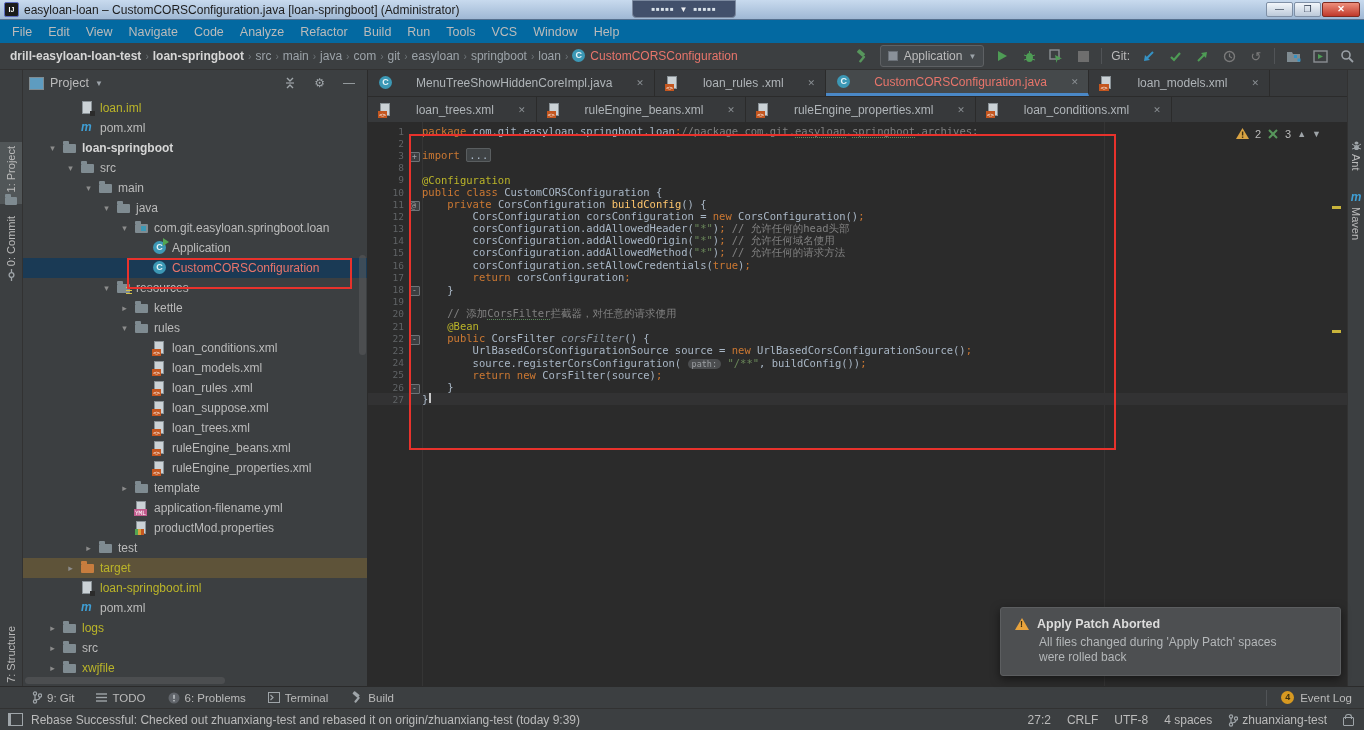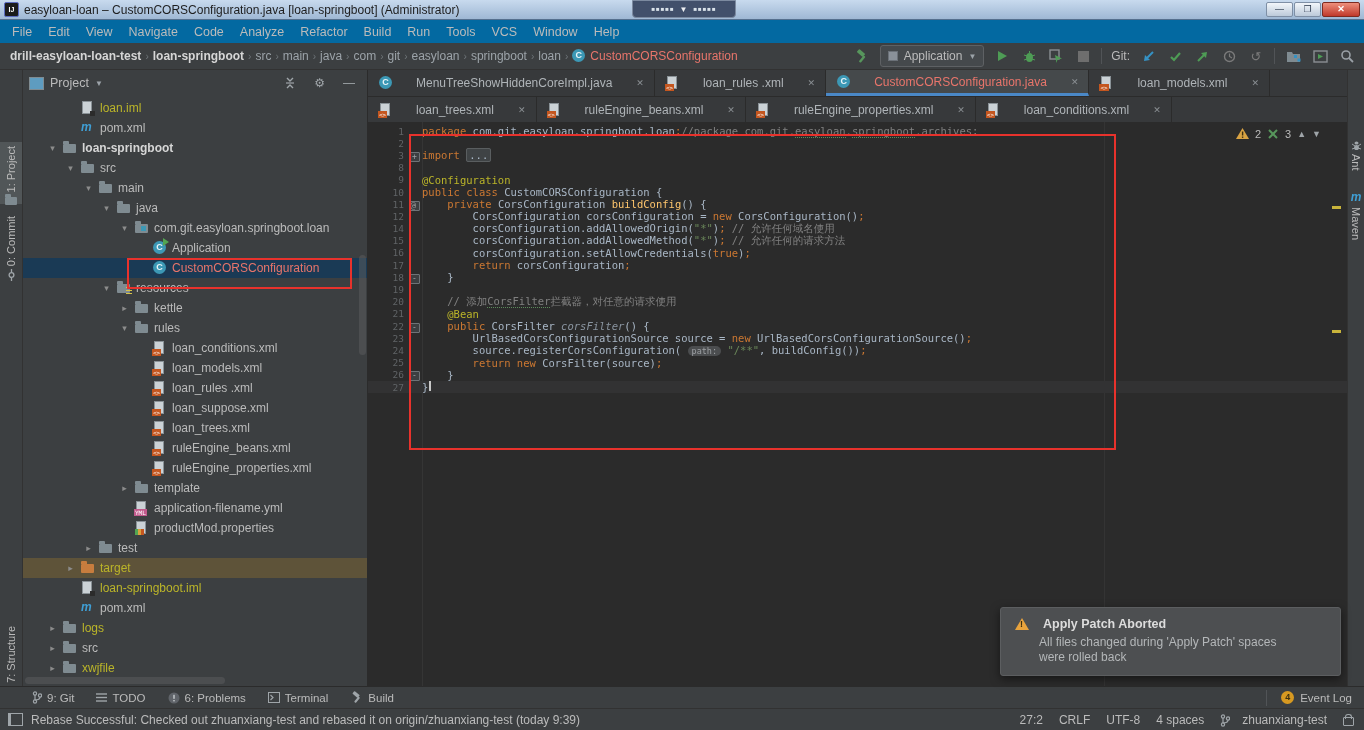--- a/index.html
+++ b/index.html
@@ -97,36 +97,36 @@
   .tk-i{background:#4B4D4F;color:#9DA0A4;border-radius:6px;padding:0 4px;font-size:8.5px;}
   .caret{display:inline-block;width:2px;height:10px;background:#C8C8C8;margin-left:1px;}
   #gutterline{position:absolute;left:54px;top:0;bottom:0;width:1px;background:#353535;}
   #marginline{position:absolute;left:736px;top:0;bottom:0;width:1px;background:#343434;}
   #inspections{position:absolute;right:26px;top:6px;display:flex;align-items:center;gap:6px;font-size:11px;color:#BBBBBB;}
   #inspections .chv{color:#9FA5A9;font-size:9px;}
   .stripe-mark{position:absolute;right:6px;width:9px;height:3px;background:#C9B43B;}
   
   .anno{position:absolute;border:2px solid #E8322C;pointer-events:none;z-index:60;}
   #notif{position:absolute;left:1000px;top:607px;width:341px;height:69px;background:#4D4F51;border:1px solid #5C5E60;border-radius:3px;box-shadow:0 3px 10px rgba(0,0,0,.5);box-sizing:border-box;padding:9px 14px;z-index:40;}
-  #notif .nhead{display:flex;align-items:center;gap:14px;font-size:12.5px;font-weight:bold;color:#DCDCDC;}
+  #notif .nhead{display:flex;align-items:center;gap:8px;font-size:12.5px;font-weight:bold;color:#DCDCDC;}
   #notif .nbody{margin-top:4px;margin-left:24px;font-size:12px;color:#B4B7B9;line-height:15px;}
   .warn-tri{width:0;height:0;border-left:7px solid transparent;border-right:7px solid transparent;border-bottom:12px solid #E8A33D;position:relative;}
   .warn-tri::after{content:"!";position:absolute;left:-2px;top:1px;font-size:9px;font-weight:bold;color:#3C2F10;}
   
   #bottombar{position:absolute;left:0;top:686px;width:100%;height:22px;background:#3C3F41;border-top:1px solid #2B2B2B;display:flex;align-items:center;padding-left:32px;box-sizing:border-box;}
   .bitem{display:flex;align-items:center;gap:5px;color:#BBBBBB;font-size:11.5px;margin-right:22px;}
   .bico{color:#9FA5A9;font-size:11px;display:flex;align-items:center;}
   #eventlog{position:absolute;right:12px;display:flex;align-items:center;gap:6px;color:#BBBBBB;font-size:11.5px;border-left:1px solid #515457;padding-left:14px;height:16px;}
   #evbadge{width:13px;height:13px;border-radius:50%;background:#D79921;color:#3C2F10;font-size:9px;font-weight:bold;line-height:13px;text-align:center;}
   #statusbar{position:absolute;left:0;top:708px;width:100%;height:22px;background:#3C3F41;border-top:1px solid #323232;display:flex;align-items:center;box-sizing:border-box;font-size:12px;color:#BBBBBB;}
   #sb-left{display:flex;align-items:center;gap:8px;padding-left:8px;}
   #sb-toggle{width:11px;height:11px;border:1px solid #9FA5A9;border-left-width:3px;}
   #sb-right{position:absolute;right:10px;display:flex;align-items:center;gap:16px;}
   .sbit{white-space:nowrap;}
-  #branch{display:flex;align-items:flex-end;gap:12px;}
+  #branch{display:flex;align-items:flex-end;gap:4px;}
   .lockico{width:9px;height:7px;border:1px solid #9FA5A9;border-radius:1px;position:relative;margin-top:4px;}
   .lockico::before{content:"";position:absolute;left:1px;top:-4px;width:5px;height:4px;border:1px solid #9FA5A9;border-bottom:none;border-radius:3px 3px 0 0;}
   svg{display:block;}
 </style>
 </head>
 <body>
 
 <div id="app">
 
   <div id="titlebar">
@@ -635,20 +635,21 @@
         <div id="marginline"></div>
         <div id="codelines">
             <div class="cline"><span class="lnum">1</span><span class="fcol"></span><span class="ctext"><span class="tk-k">package </span><span class="tk-p">com.git.easyloan.springboot.loan</span><span class="tk-e">;</span><span class="tk-c">//package com.git.</span><span class="tk-y">easyloan</span><span class="tk-c">.</span><span class="tk-y">springboot</span><span class="tk-c">.archives;</span></span></div>
             <div class="cline"><span class="lnum">2</span><span class="fcol"></span><span class="ctext"></span></div>
             <div class="cline"><span class="lnum">3</span><span class="fcol"><span class="fbox">+</span></span><span class="ctext"><span class="tk-k">import </span><span class="tk-f">...</span></span></div>
             <div class="cline"><span class="lnum">8</span><span class="fcol"></span><span class="ctext"></span></div>
             <div class="cline"><span class="lnum">9</span><span class="fcol"></span><span class="ctext"><span class="tk-a">@Configuration</span></span></div>
             <div class="cline"><span class="lnum">10</span><span class="fcol"></span><span class="ctext"><span class="tk-k">public class </span><span class="tk-p">CustomCORSConfiguration {</span></span></div>
             <div class="cline"><span class="lnum">11<i class="gat">@</i></span><span class="fcol"><span class="fbox">-</span></span><span class="ctext"><span class="tk-p">    </span><span class="tk-k">private </span><span class="tk-p">CorsConfiguration </span><span class="tk-m">buildConfig</span><span class="tk-p">() {</span></span></div>
             <div class="cline"><span class="lnum">12</span><span class="fcol"></span><span class="ctext"><span class="tk-p">        CorsConfiguration corsConfiguration = </span><span class="tk-k">new</span><span class="tk-p"> CorsConfiguration()</span><span class="tk-e">;</span></span></div>
+            <div class="cline"><span class="lnum">13</span><span class="fcol"></span><span class="ctext"><span class="tk-p">        corsConfiguration.addAllowedHeader(</span><span class="tk-s">"*"</span><span class="tk-p">)</span><span class="tk-e">;</span><span class="tk-c"> // 允许任何的head头部</span></span></div>
             <div class="cline"><span class="lnum">14</span><span class="fcol"></span><span class="ctext"><span class="tk-p">        corsConfiguration.addAllowedOrigin(</span><span class="tk-s">"*"</span><span class="tk-p">)</span><span class="tk-e">;</span><span class="tk-c"> // 允许任何域名使用</span></span></div>
             <div class="cline"><span class="lnum">15</span><span class="fcol"></span><span class="ctext"><span class="tk-p">        corsConfiguration.addAllowedMethod(</span><span class="tk-s">"*"</span><span class="tk-p">)</span><span class="tk-e">;</span><span class="tk-c"> // 允许任何的请求方法</span></span></div>
             <div class="cline"><span class="lnum">16</span><span class="fcol"></span><span class="ctext"><span class="tk-p">        corsConfiguration.setAllowCredentials(</span><span class="tk-k">true</span><span class="tk-p">)</span><span class="tk-e">;</span></span></div>
             <div class="cline"><span class="lnum">17</span><span class="fcol"></span><span class="ctext"><span class="tk-p">        </span><span class="tk-k">return </span><span class="tk-p">corsConfiguration</span><span class="tk-e">;</span></span></div>
             <div class="cline"><span class="lnum">18</span><span class="fcol"><span class="fbox">-</span></span><span class="ctext"><span class="tk-p">    }</span></span></div>
             <div class="cline"><span class="lnum">19</span><span class="fcol"></span><span class="ctext"></span></div>
             <div class="cline"><span class="lnum">20</span><span class="fcol"></span><span class="ctext"><span class="tk-c">    // 添加</span><span class="tk-y">CorsFilter</span><span class="tk-c">拦截器，对任意的请求使用</span></span></div>
             <div class="cline"><span class="lnum">21</span><span class="fcol"></span><span class="ctext"><span class="tk-p">    </span><span class="tk-a">@Bean</span></span></div>
             <div class="cline"><span class="lnum">22</span><span class="fcol"><span class="fbox">-</span></span><span class="ctext"><span class="tk-p">    </span><span class="tk-k">public </span><span class="tk-p">CorsFilter </span><span class="tk-u">corsFilter</span><span class="tk-p">() {</span></span></div>
             <div class="cline"><span class="lnum">23</span><span class="fcol"></span><span class="ctext"><span class="tk-p">        UrlBasedCorsConfigurationSource source = </span><span class="tk-k">new</span><span class="tk-p"> UrlBasedCorsConfigurationSource()</span><span class="tk-e">;</span></span></div>

